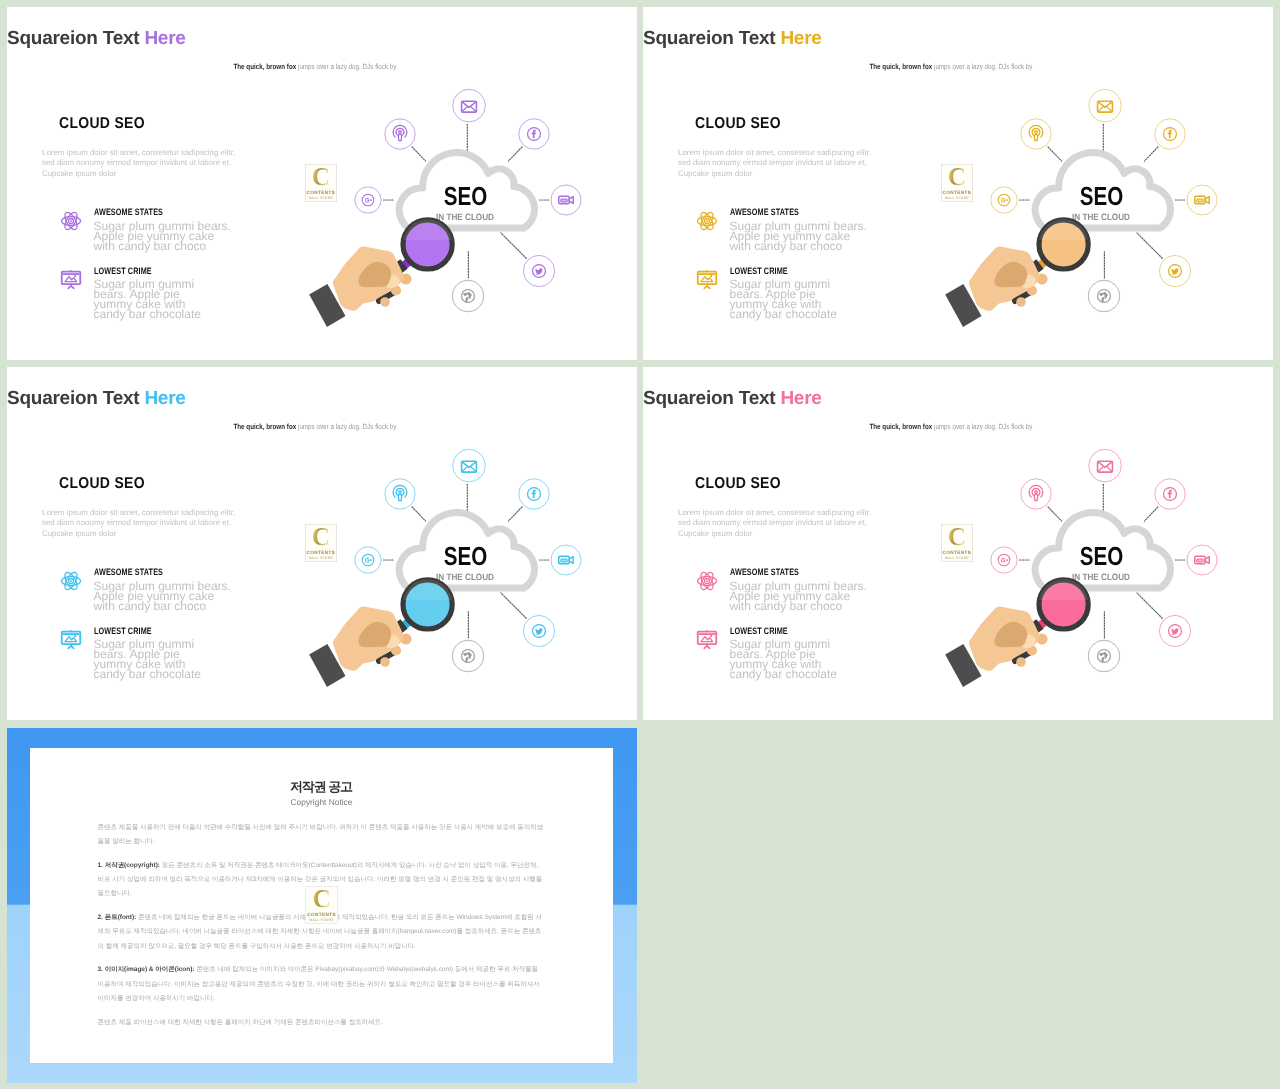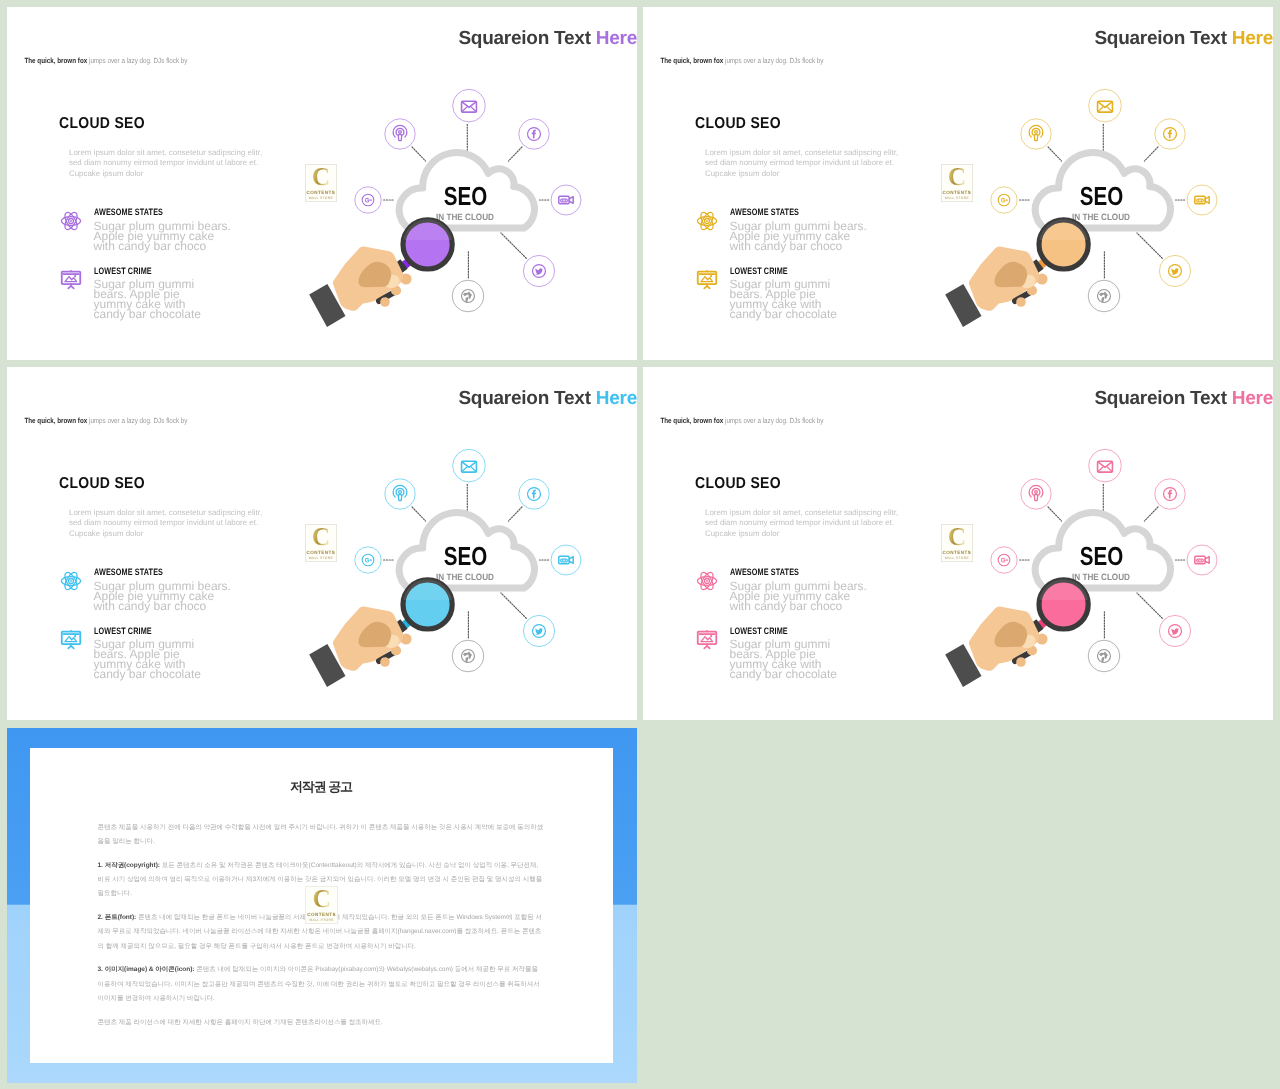--- a/index.html
+++ b/index.html
@@ -12,34 +12,34 @@
     text-rendering:geometricPrecision;
   }
   .grid{position:absolute;left:7px;top:7px;width:1266px;height:1076px;}
   .slide{position:absolute;background:#fff;overflow:hidden;opacity:0.9999;}
   .s1{left:0;top:0;width:630px;height:353px;}
   .s2{left:636px;top:0;width:630px;height:353px;}
   .s3{left:0;top:360px;width:630px;height:353px;}
   .s4{left:636px;top:360px;width:630px;height:353px;}
 
   
-  .headline{position:absolute;left:0;top:22px;width:100%;text-align:right;
+  .headline{position:absolute;left:0;top:22px;width:100%;text-align:left;
             line-height:20px;}
   .headline .t1{font-size:19px;font-weight:700;color:#3d3d3d;letter-spacing:-0.25px;}
   .headline .t2{font-weight:700;}
-  .subline{position:absolute;left:0;top:49px;width:100%;text-align:left;
-           font-size:7.5px;color:#9a9a9a;letter-spacing:0.01px;line-height:10px;padding-left:8px;}
+  .subline{position:absolute;left:0;top:55px;width:100%;text-align:center;
+           font-size:7.5px;color:#9a9a9a;letter-spacing:0.01px;line-height:10px;}
   .subline > span.inner{display:inline-block;transform:scaleX(0.835) translateX(-8px);transform-origin:center top;}
   .subline b{color:#2b2b2b;font-weight:700;}
 
   
   .coltitle{position:absolute;left:52px;top:109px;font-size:15.8px;font-weight:700;
             color:#111;letter-spacing:0.35px;line-height:16px;
             transform:scaleX(0.885);transform-origin:left center;}
-  .colpara{position:absolute;left:62px;top:141px;width:200px;font-size:7.9px;
+  .colpara{position:absolute;left:35px;top:141px;width:200px;font-size:7.9px;
            color:#c2c2c2;line-height:10.3px;letter-spacing:0.01px;}
 
   .feat{position:absolute;left:52px;width:215px;}
   .feat .fi{position:absolute;left:0;top:0.5px;width:24px;height:24px;}
   .feat .ft{position:absolute;left:34.5px;top:0px;font-size:9.3px;font-weight:700;
             color:#141414;letter-spacing:0.15px;line-height:9px;
             transform:scaleX(0.78);transform-origin:left top;}
   .feat .fd{position:absolute;left:34.5px;top:12.5px;width:140px;font-size:12px;
             color:#c2c2c2;line-height:10.1px;}
   .feat1{top:201px;}
@@ -592,20 +592,21 @@
             <ellipse cx="99" cy="207.5" rx="7.8" ry="6.4" transform="rotate(-25 99 207.5)" fill="#fadcb5"></ellipse>
             <path d="M65.5 207.5 Q65.5 202 71 195.5 Q77.5 188 84 187.8 Q91 188 95.5 193 Q99 197 98 203 L96 208.5 Q94.5 212.5 90 212.8 L72 213.2 Q65.5 213 65.5 207.5 Z" fill="#dba86f"></path>
           </g>
         </svg>
       </div>
   </div>
 
   <div class="slide s5">
     <div class="panel">
       <div class="ct">저작권 공고</div>
+      <div class="cs">Copyright Notice</div>
       <div class="body">
           <p>콘텐츠 제품을 사용하기 전에 다음의 약관에 수락함을 사전에 알려 주시기 바랍니다. 귀하가 이 콘텐츠 제품을 사용하는 것은 사용시 계약에 보증에 동의하셨음을 알리는 합니다.</p>
           <p><b>1. 저작권(copyright):</b> 모든 콘텐츠의 소유 및 저작권은 콘텐츠 테이크아웃(Contenttakeout)의 제작사에게 있습니다. 사전 승낙 없이 상업적 이용, 무단전재, 비료 사기 상업에 의하여 영리 목적으로 이용하거나 제3자에게 이용하는 것은 금지되어 있습니다. 이러한 모델 명의 변경 시 준인된 편집 및 명시성의 시행을 필요합니다.</p>
           <p><b>2. 폰트(font):</b> 콘텐츠 내에 탑재되는 한글 폰트는 네이버 나눔글꼴의 서체들에 한하여 제작되었습니다. 한글 외의 모든 폰트는 Windows System에 포함된 서체와 무료로 제작되었습니다. 네이버 나눔글꼴 라이선스에 대한 자세한 사항은 네이버 나눔글꼴 홈페이지(hangeul.naver.com)를 참조하세요. 폰트는 콘텐츠의 함께 제공되지 않으므로, 필요할 경우 해당 폰트를 구입하셔서 사용한 폰트로 변경하여 사용하시기 바랍니다.</p>
           <p><b>3. 이미지(image) &amp; 아이콘(icon):</b> 콘텐츠 내에 탑재되는 이미지와 아이콘은 Pixabay(pixabay.com)와 Webalys(webalys.com) 등에서 제공한 무료 저작물을 이용하여 제작되었습니다. 이미지는 참고용만 제공되며 콘텐츠의 수정한 것, 이에 대한 권리는 귀하가 별도로 확인하고 필요할 경우 라이선스를 취득하셔서 이미지를 변경하여 사용하시기 바랍니다.</p>
           <p>콘텐츠 제품 라이선스에 대한 자세한 사항은 홈페이지 하단에 기재된 콘텐츠라이선스를 참조하세요.</p>
         </div>
       <div class="wm">
         <div class="lc">C</div>
         <div class="l1">CONTENTS</div>

